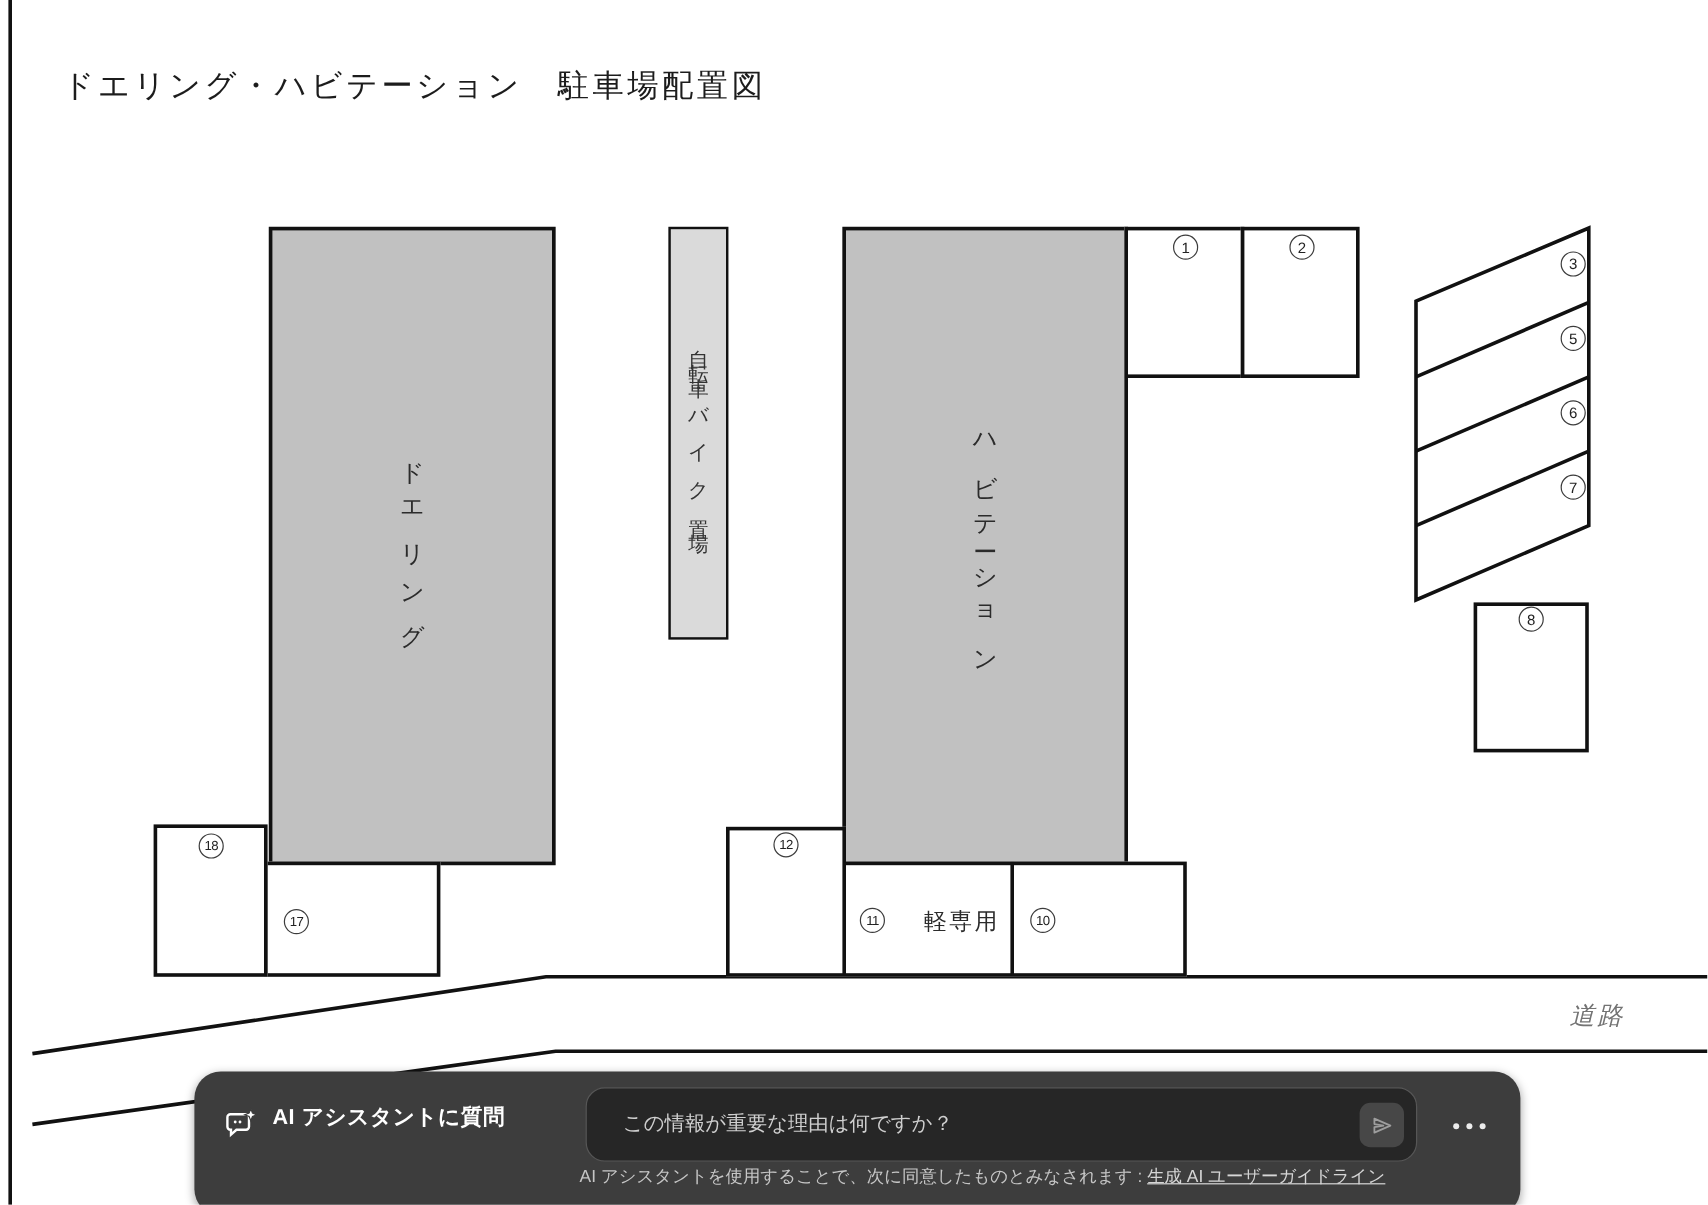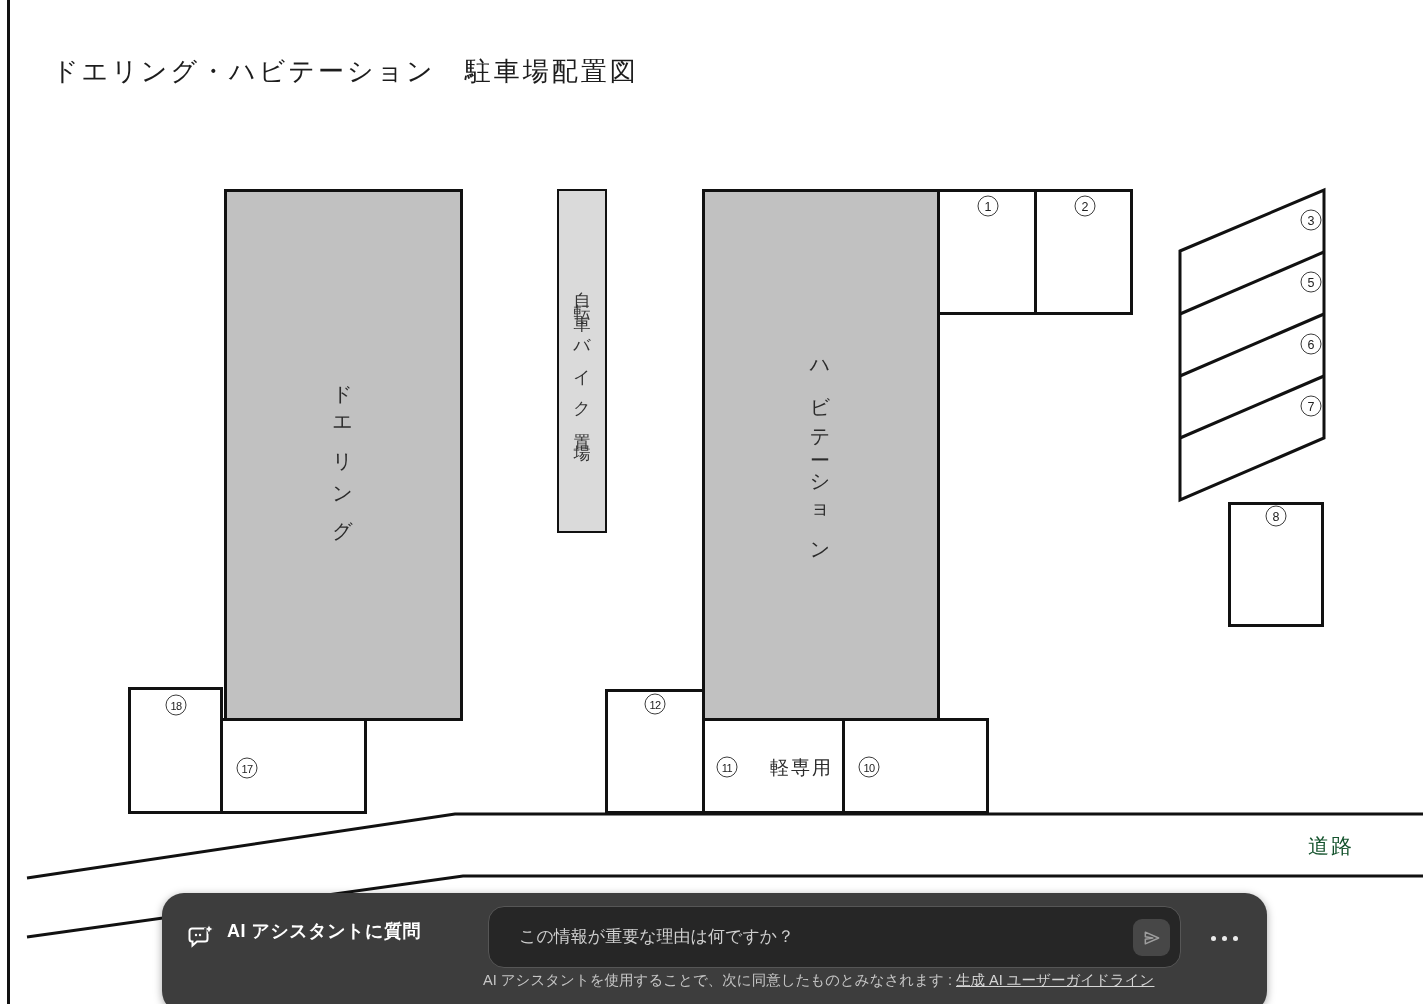--- a/index.html
+++ b/index.html
@@ -53,21 +53,21 @@
   
   .num-pos { position:absolute; transform:translate(-50%,-50%); }
   .cnum {
     display:flex; align-items:center; justify-content:center;
     width:21px; height:21px; border:1.3px solid #3c3c3c; border-radius:50%;
     font-size:12.5px; color:#222; background:transparent;
   }
   .cnum.small { font-size:11px; letter-spacing:-0.5px;text-align:right; }
 
   .kei-label { left:770px; top:755px; font-size:19px; letter-spacing:2px; color:#2b2b2b; }
-  .road-label { left:1308px; top:832px; font-size:21px; letter-spacing:2px; color:#14532d; }
+  .road-label { left:1308px; top:832px; font-size:21px; letter-spacing:2px; color:#737373;font-style:italic; }
 
   .lines-svg { left:0; top:0; width:1423px; height:1004px; pointer-events:none; }
 
   
   .ai-bar {
     left:162px; top:893px; width:1105px; height:120px;
     background:#3d3d3d; border-radius:22px; z-index:10;
     box-shadow:0 2px 8px rgba(0,0,0,0.35);
   }
   .ai-bar-icon { position:absolute; left:26px; top:30px; width:27px; height:27px; }

